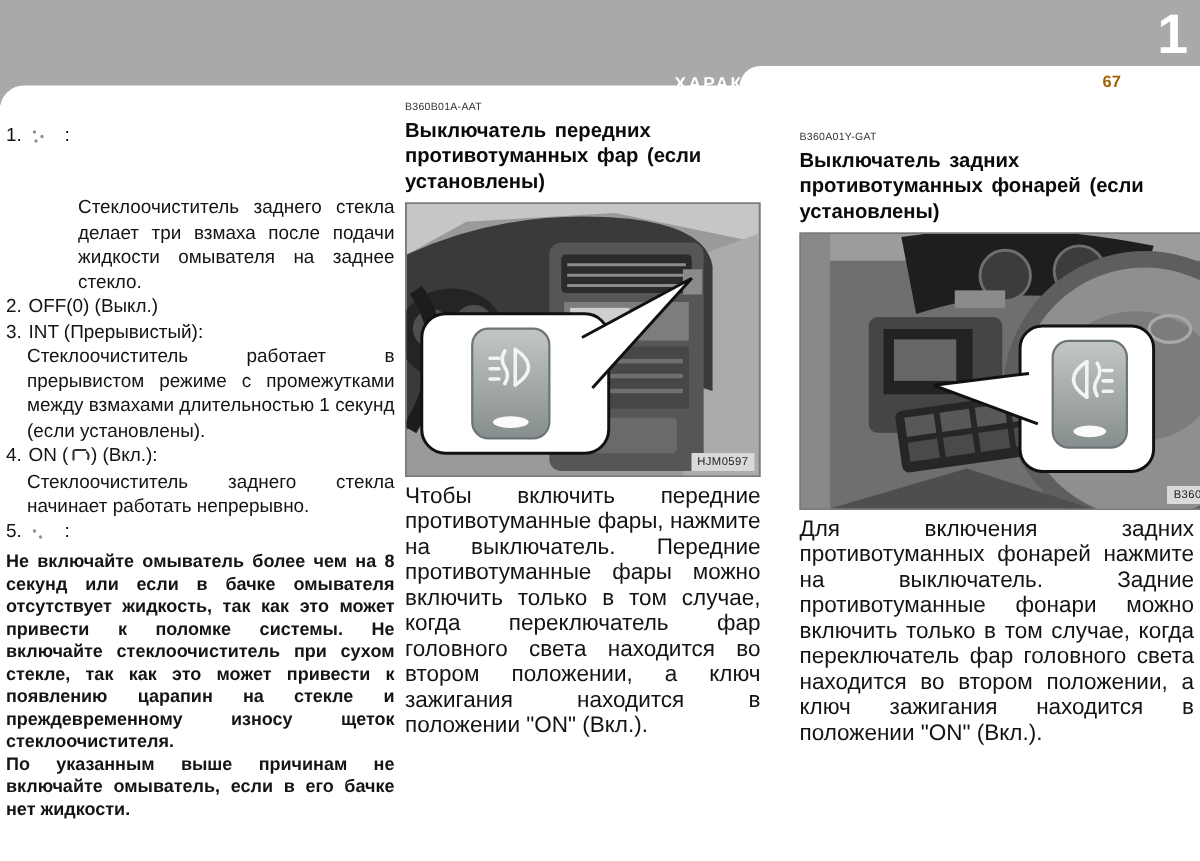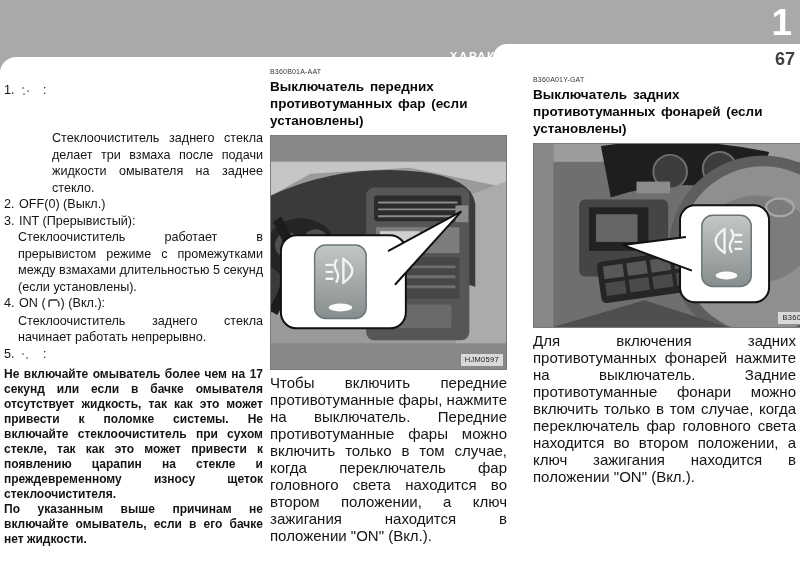--- a/index.html
+++ b/index.html
@@ -6,52 +6,52 @@
   html,body { width:800px; height:574px; overflow:hidden; }
   body { font-family: "Liberation Sans", sans-serif; color:#141414; background:#fff; }
   .page { position:relative; width:800px; height:574px; background:#fff; overflow:hidden; }
 
   
   .band { position:absolute; top:0; left:0; width:800px; height:70px; background:#a9a9a9; z-index:1; }
   .main-area { position:absolute; top:57px; left:0; right:0; bottom:0; background:#fff; border-radius:16px 0 0 0; z-index:2; }
   .corner-tab { position:absolute; top:44px; left:493px; width:307px; height:26px; background:#fff; border-radius:14px 0 0 0; z-index:3; }
   .hdr-title { position:absolute; top:18px; right:40px; color:#fff; font-weight:bold; font-size:11.5px; letter-spacing:1.6px; word-spacing:4px; z-index:2;margin-top:32px; }
   .hdr-chapter { position:absolute; top:1px; right:8px; color:#fff; font-weight:bold; font-size:37px; line-height:44px; z-index:2; }
-  .page-num { position:absolute; top:49px; left:775px; font-weight:bold; font-size:18px; color:#404040; z-index:4; }
+  .page-num { position:absolute; top:49px; left:735px; font-weight:bold; font-size:11px; color:#a16207; z-index:4; }
 
   
   .heading-box { position:absolute; top:36px; left:268px; width:241px; height:50px; background:#fff; border-radius:16px 16px 0 0; padding:6px 8px 0 10px; z-index:4; }
   .heading-box h1 { font-size:15px; line-height:19px; font-weight:bold; word-spacing:3px; color:#0a0a0a; }
 
   
   .col { position:absolute; z-index:5; }
   .col-left  { left:4px;   top:82px; width:259px; }
   .col-mid   { left:270px; top:68px; width:237px; }
-  .col-right { left:533px; top:76px; width:263px; }
+  .col-right { left:533px; top:88px; width:263px; }
 
   
   .col-left { font-size:12.6px; line-height:16.5px; }
   .li { display:grid; grid-template-columns:15px 24px 9px 1fr; }
   .li .num { font-weight:normal; }
   .li .glyph { position:relative; top:3px; }
   .li-text { text-align:justify;margin-top:48px; }
   .li-simple { display:grid; grid-template-columns:15px 1fr; }
   .li-head { display:grid; grid-template-columns:15px 1fr; }
   .li-para { margin-left:14px; text-align:justify; }
   .inline-icon { display:inline-block; vertical-align:-1px; }
 
   .note { margin-top:5px; }
   .note-head { font-weight:bold; font-size:14px; margin-bottom:3px; letter-spacing:0.2px; }
   .note-para { font-weight:bold; font-size:12px; line-height:15px; text-align:justify; }
 
   
   .code { font-size:7px; color:#333; margin-bottom:3px; letter-spacing:0.2px; }
   .subhead { font-weight:bold; font-size:13.5px; line-height:17px; word-spacing:2px; color:#0a0a0a; }
   .figure { position:relative; margin-top:6px; border:1px solid #7a7a7a; background:#888; }
-  .fig-mid { width:237px; height:235px; }
+  .fig-mid { width:237px; height:183px; }
   .fig-right { width:301px; height:185px; }
   .figure svg { display:block; width:100%; height:100%; }
   .fig-label { position:absolute; right:3px; bottom:3px; background:#d9d9d9; color:#222;
                font-size:7.5px; line-height:10px; padding:1px 4px; letter-spacing:0.3px; }
   .body-text { margin-top:4px; font-size:15px; line-height:17px; text-align:justify; }
 </style>
 </head>
 <body>
 
 <div class="page">
@@ -82,21 +82,21 @@
     <div class="li-simple">
       <span class="num">2.</span>
       <div>OFF(0) (Выкл.)</div>
     </div>
 
     <div>
       <div class="li-head">
         <span class="num">3.</span>
         <span>INT (Прерывистый):</span>
       </div>
-      <div class="li-para">Стеклоочиститель работает в прерывистом режиме с промежутками между взмахами длительностью 5 секунд (если установлены).</div>
+      <div class="li-para">Стеклоочиститель работает в прерывистом режиме с промежутками между взмахами длительностью 1 секунд (если установлены).</div>
     </div>
 
     <div>
       <div class="li-head">
         <span class="num">4.</span>
         <span><span>ON (</span><span class="inline-icon"><svg width="15" height="10" viewBox="0 0 15 10">
                 <path d="M3,9 V3.5 q0,-1.5 1.5,-1.5 h7" fill="none" stroke="#333" stroke-width="1.4"></path>
                 <path d="M11.5,3 q2.5,2 1,5.5" fill="none" stroke="#333" stroke-width="1.4"></path>
               </svg></span><span>) (Вкл.):</span></span>
       </div>
@@ -108,21 +108,21 @@
       <span class="glyph">
         <svg width="16" height="12" viewBox="0 0 16 12">
             <circle cx="4" cy="5" r="1.1" fill="#8d8d8d"></circle>
             <circle cx="8" cy="9" r="1.1" fill="#8d8d8d"></circle>
           </svg>
       </span>
       <span>:</span>
     </div>
 
     <div class="note">
-      <div class="note-para">Не включайте омыватель более чем на 17 секунд или если в бачке омывателя отсутствует жидкость, так как это может привести к поломке системы. Не включайте стеклоочиститель при сухом стекле, так как это может привести к появлению царапин на стекле и преждевременному износу щеток стеклоочистителя.</div>
+      <div class="note-para">Не включайте омыватель более чем на 8 секунд или если в бачке омывателя отсутствует жидкость, так как это может привести к поломке системы. Не включайте стеклоочиститель при сухом стекле, так как это может привести к появлению царапин на стекле и преждевременному износу щеток стеклоочистителя.</div>
       <div class="note-para">По указанным выше причинам не включайте омыватель, если в его бачке нет жидкости.</div>
     </div>
   </div>
 
   <div class="col col-mid">
     <div class="code">B360B01A-AAT</div>
     <div class="subhead">Выключатель передних противотуманных фар (если установлены)</div>
 
     <div class="figure fig-mid">
       <svg viewBox="0 0 237 183">

